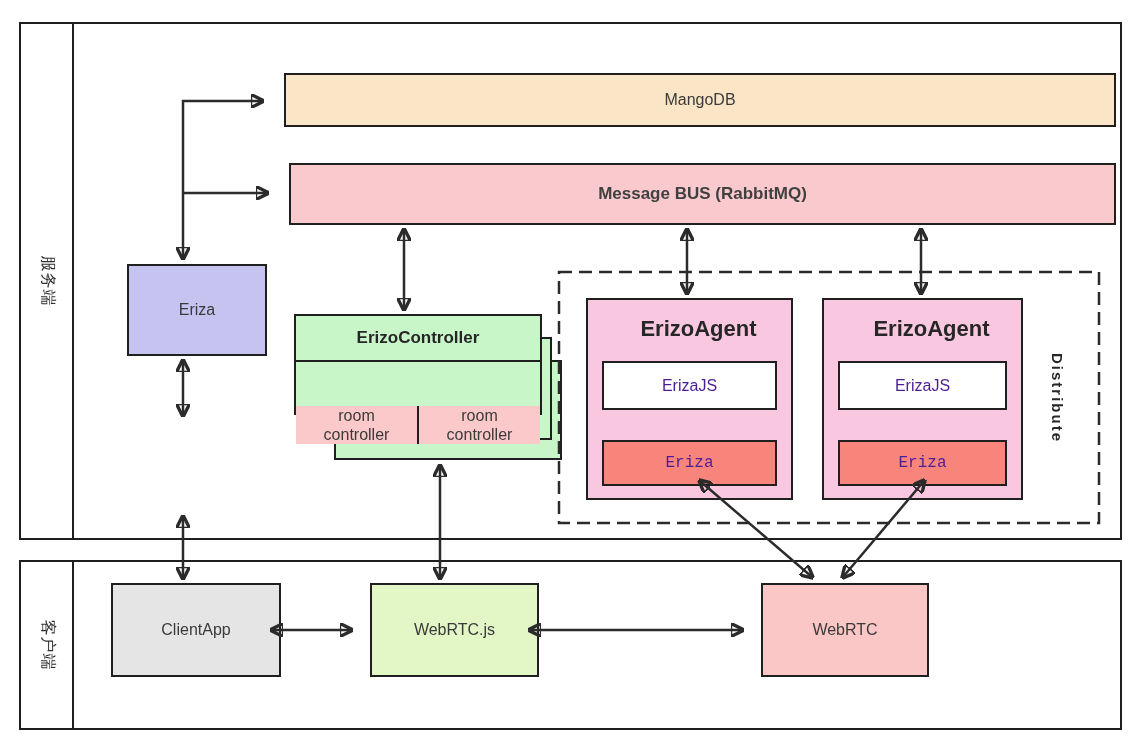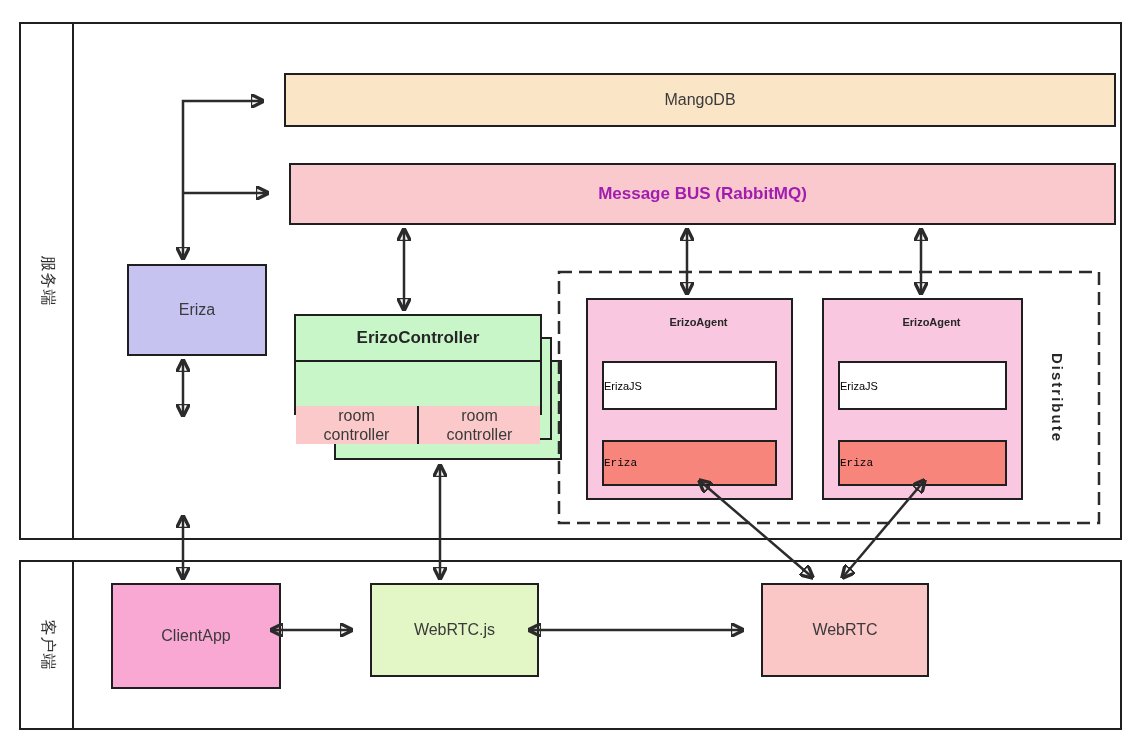--- a/index.html
+++ b/index.html
@@ -17,21 +17,21 @@
     position:absolute;left:50%;top:50%;
     transform:translate(-50%,-50%) rotate(90deg);
     white-space:nowrap;font-size:16px;color:#2e2e2e;letter-spacing:1px;
   }
   .box{
     position:absolute;border:2px solid #1f1f1f;
     display:flex;align-items:center;justify-content:center;
     font-size:16px;color:#3a3a3a;text-align:center;margin-left:14px;
   }
   .mangodb   {left:270px;top:73px; width:832px;height:54px;background:#fbe5c7;}
-  .msgbus    {left:275px;top:163px;width:827px;height:62px;background:#f9c9cd;font-weight:bold;color:#a21caf;font-size:17px;}
+  .msgbus    {left:275px;top:163px;width:827px;height:62px;background:#f9c9cd;font-weight:bold;color:#404040;font-size:17px;}
   .nuve      {left:113px;top:264px;width:140px;height:92px;background:#c7c3f1;}
   .serverapp {left:113px;top:420px;width:140px;height:92px;background:#cce5f8;}
   
   .ec-back   {left:320px;top:360px;width:228px;height:100px;background:#c9f6c9;}
   .ec-mid    {left:300px;top:337px;width:238px;height:103px;background:#c9f6c9;}
   .ec-front  {left:280px;top:314px;width:248px;height:101px;background:#c9f6c9;
               flex-direction:column;align-items:stretch;justify-content:flex-start;padding:0;gap:44px;}
   .ec-title  {flex:0 0 46px;border-bottom:2px solid #1f1f1f;display:flex;align-items:center;justify-content:center;
               font-weight:bold;color:#262626;font-size:17px;}
   .ec-rooms  {flex:1;display:flex;align-items:flex-start;}
@@ -42,26 +42,26 @@
   
   .distribute-group{position:absolute;left:558px;top:271px;width:542px;height:253px;}
   .distribute-label{
     position:absolute;left:1057px;top:398px;
     transform:translate(-50%,-50%) rotate(90deg);
     white-space:nowrap;font-weight:bold;color:#262626;font-size:15px;letter-spacing:2px;
   }
   .agent{position:absolute;top:298px;height:202px;background:#f9c8e0;border:2px solid #1f1f1f;}
   .agent-1{left:586px;width:207px;}
   .agent-2{left:822px;width:201px;}
-  .agent-title{position:absolute;left:0;right:0;top:16px;text-align:center;font-weight:bold;color:#262626;font-size:11px;padding-left:18px;}
+  .agent-title{position:absolute;left:0;right:0;top:16px;text-align:center;font-weight:bold;color:#262626;font-size:22px;padding-left:18px;}
   .agent-sub{position:absolute;left:14px;right:14px;height:49px;border:2px solid #1f1f1f;
-             display:flex;align-items:center;justify-content:flex-start;font-size:11px;color:#000000;}
+             display:flex;align-items:center;justify-content:center;font-size:16px;color:#4c1d95;}
   .sub-white{top:61px;background:#ffffff;}
   .sub-red  {top:140px;background:#f8857c;height:46px;font-family:Liberation Mono, monospace;}
-  .clientapp {left:97px; top:583px;width:170px;height:106px;background:#f9a8d4;}
+  .clientapp {left:97px; top:583px;width:170px;height:94px;background:#e5e5e5;}
   .erizajs-box{left:356px;top:583px;width:169px;height:94px;background:#e3f6c6;}
   .webrtc    {left:747px;top:583px;width:168px;height:94px;background:#fac6c6;align-items:center;}
   .connector-layer{position:absolute;left:0;top:0;width:1142px;height:749px;pointer-events:none;z-index:5;}
   .connector-layer path,.connector-layer rect{fill:none;stroke:#2b2b2b;stroke-width:2.5px;}
 </style>
 </head>
 <body>
 
 <div class="canvas">
 

